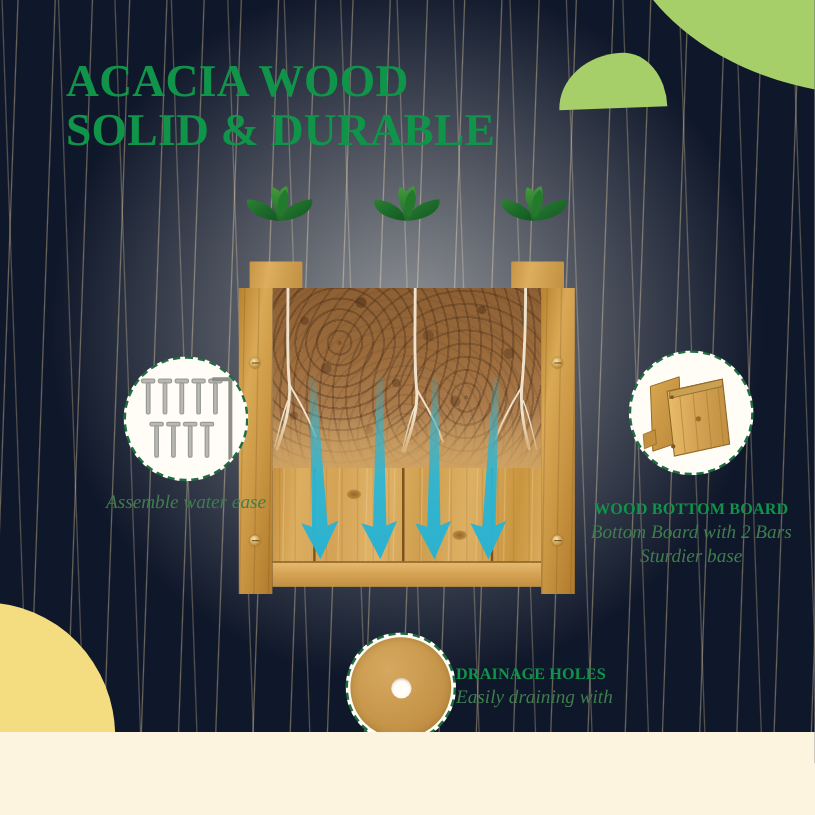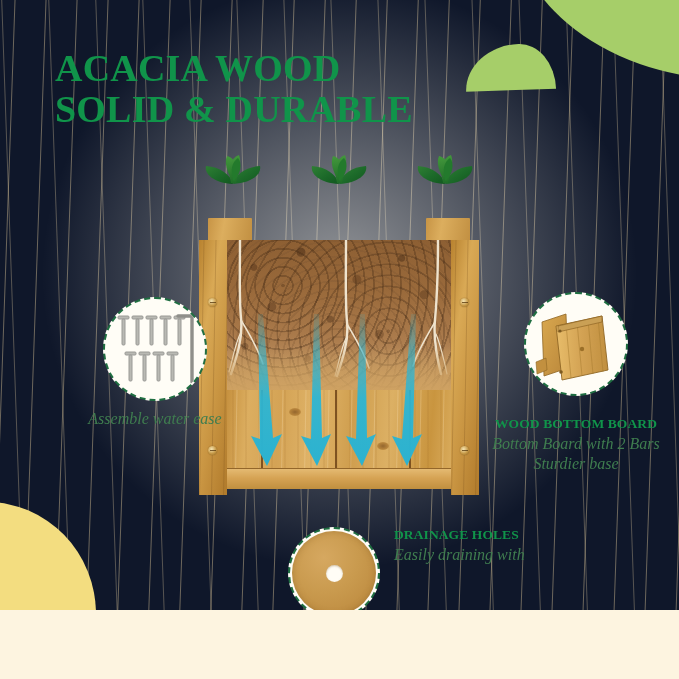--- a/index.html
+++ b/index.html
@@ -286,21 +286,21 @@
   #callout-hexkey { left: 60px; top: 297px; width: 190px; text-align: center; }
   #callout-hexkey .callout-circle { width: 104px; height: 104px; margin: 0 auto; }
   #callout-hexkey .callout-text { margin-top: 8px; }
   
   #callout-bottomboard { left: 478px; top: 292px; width: 196px; text-align: center; }
   #callout-bottomboard .callout-circle { width: 104px; height: 104px; margin: 0 auto; }
   #callout-bottomboard .callout-text { margin-top: 20px; }
   
   #callout-drainage {
     left: 288px; top: 527px;
-    display: flex; gap: 14px;
+    display: flex; align-items: center; 
   }
   #callout-drainage .callout-circle { width: 92px; height: 92px; flex: 0 0 92px; }
   #callout-drainage .callout-text { text-align: left; }
   
   .disc-wood {
     width: 84px; height: 84px; border-radius: 50%;
     background: radial-gradient(circle at 38% 32%, #d6a860 0%, #c99a4e 45%, #b9853a 100%);
     display: flex; align-items: center; justify-content: center;
     box-shadow: inset 0 0 6px rgba(120,80,26,0.35);
   }

